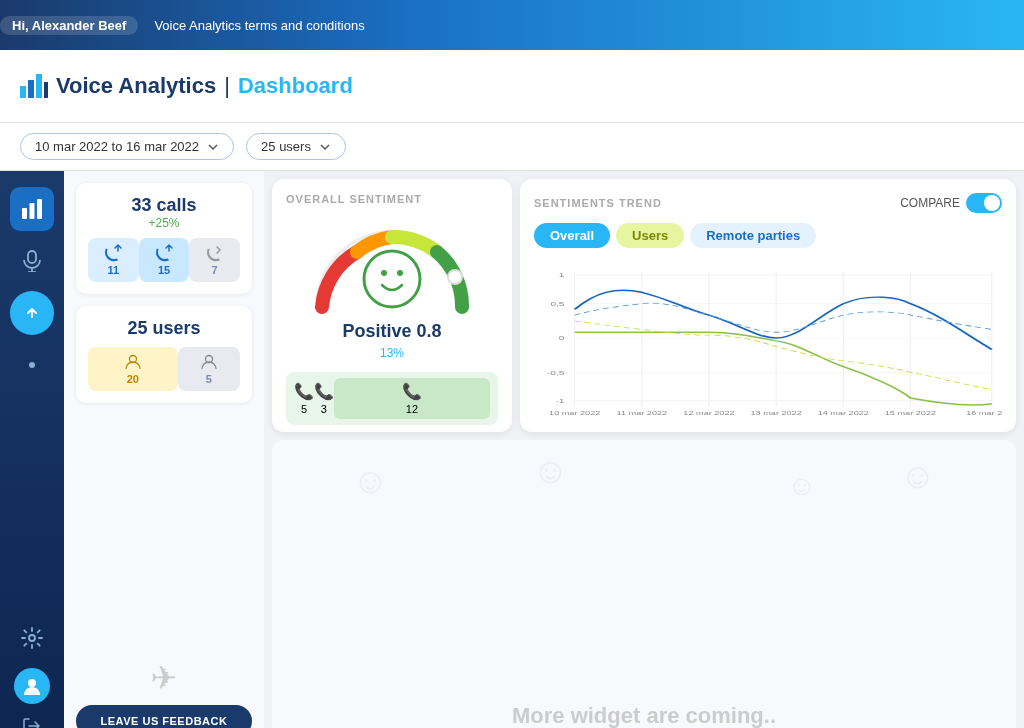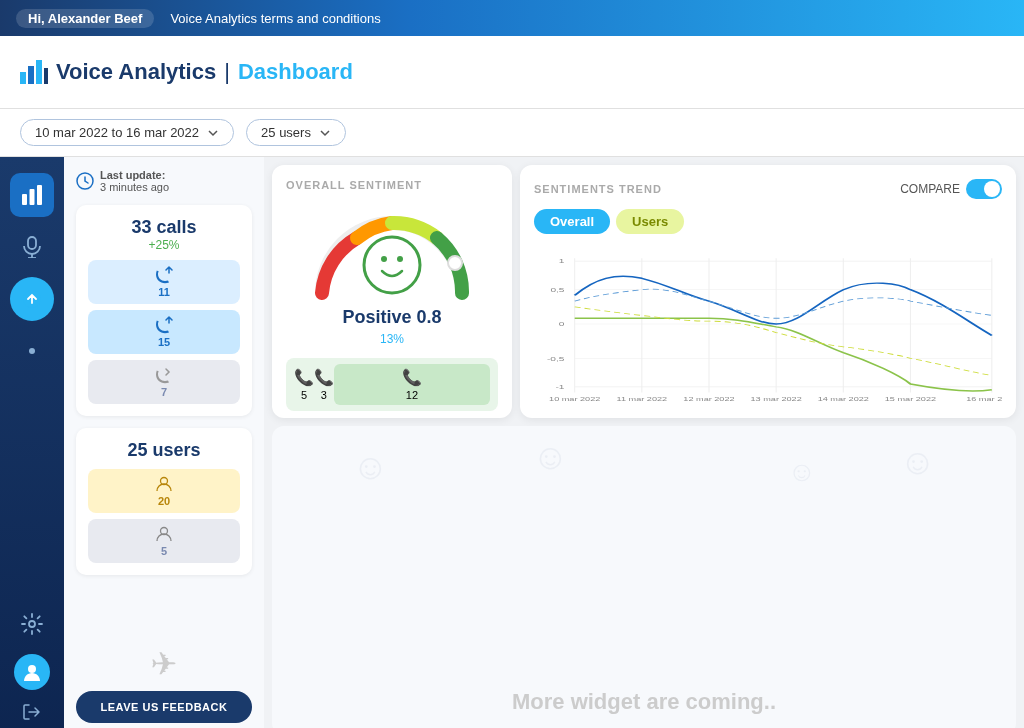--- a/index.html
+++ b/index.html
@@ -3,22 +3,22 @@
   <meta charset="utf-8">
   <style>
     * { box-sizing: border-box; margin: 0; padding: 0; }
     body { font-family: 'Segoe UI', Arial, sans-serif; background: #f0f2f5; width: 1024px; height: 728px; overflow: hidden; }
 
     
     .top-bar {
       display: flex;
       align-items: center;
       background: linear-gradient(90deg, #1a3a6b 0%, #1a6fc4 40%, #29b6f6 100%);
-      height: 36px;
-      padding: 0 16px;
+      height: 50px;
+      padding: 0 0;
       gap: 16px;
     }
     .top-bar-greeting {
       color: #fff;
       font-size: 13px;
       font-weight: 600;
       background: rgba(255,255,255,0.15);
       padding: 2px 12px;
       border-radius: 12px;
     }
@@ -176,22 +176,20 @@
       text-align: center;
     }
     .stat-change {
       font-size: 12px;
       color: #4caf50;
       text-align: center;
       margin-bottom: 8px;
     }
     .stat-icons-row {
       display: flex;
-      gap: 6px;
-      flex-direction: column;
     }
     .stat-icon-box {
       flex: 1;
       border-radius: 8px;
       padding: 6px 4px;
       display: flex;
       flex-direction: column;
       align-items: center;
       gap: 2px;
       font-size: 11px;
@@ -446,30 +444,20 @@
         <path d="M7 3H3a1 1 0 00-1 1v12a1 1 0 001 1h4" stroke="#8aafd4" stroke-width="1.5" stroke-linecap="round"></path>
         <path d="M13 14l4-4-4-4M17 10H7" stroke="#8aafd4" stroke-width="1.5" stroke-linecap="round" stroke-linejoin="round"></path>
       </svg>
     </div>
   </div>
 
   <div class="content-area">
     <div style="display:flex; flex:1; overflow:hidden;">
 
       <div class="left-panel">
-        <div class="last-update">
-          <svg width="18" height="18" viewBox="0 0 18 18" fill="none">
-            <circle cx="9" cy="9" r="8" stroke="#1a6fc4" stroke-width="1.5"></circle>
-            <path d="M9 5v4l3 2" stroke="#1a6fc4" stroke-width="1.5" stroke-linecap="round"></path>
-          </svg>
-          <div>
-            <div style="font-weight:600;font-size:11px;">Last update:</div>
-            <div style="font-size:11px;">3 minutes ago</div>
-          </div>
-        </div>
 
         <div class="stat-card">
           <div class="stat-title">33 calls</div>
           <div class="stat-change">+25%</div>
           <div class="stat-icons-row">
             <div class="stat-icon-box blue">
               <svg width="18" height="18" viewBox="0 0 18 18" fill="none">
                 <path d="M3 8c0 4 3 7 7 7 1 0 2-.2 3-.5l1 2c-1.2.5-2.6.8-4 .8C5 17.3 1 13.3 1 8.5 1 7 1.3 5.7 1.8 4.5l2 1C3.3 6 3 7 3 8z" fill="#1a6fc4"></path>
                 <path d="M14 1v6M14 1l-3 3M14 1l3 3" stroke="#1a6fc4" stroke-width="1.5" stroke-linecap="round"></path>
               </svg>
@@ -574,20 +562,21 @@
                 <span>COMPARE</span>
                 <div class="toggle-switch">
                   <div class="toggle-knob"></div>
                 </div>
               </div>
             </div>
 
             <div class="trend-tabs">
               <button class="trend-tab active-blue">Overall</button>
               <button class="trend-tab active-yellow">Users</button>
+              <button class="trend-tab active-light">Remote parties</button>
             </div>
 
             <div class="chart-area">
               <svg width="100%" height="100%" viewBox="0 0 460 280" preserveAspectRatio="none">
 
                 <line x1="40" y1="30" x2="450" y2="30" stroke="#eee" stroke-width="1"></line>
                 <line x1="40" y1="80" x2="450" y2="80" stroke="#eee" stroke-width="1"></line>
                 <line x1="40" y1="140" x2="450" y2="140" stroke="#eee" stroke-width="1"></line>
                 <line x1="40" y1="200" x2="450" y2="200" stroke="#eee" stroke-width="1"></line>
                 <line x1="40" y1="250" x2="450" y2="250" stroke="#eee" stroke-width="1"></line>

